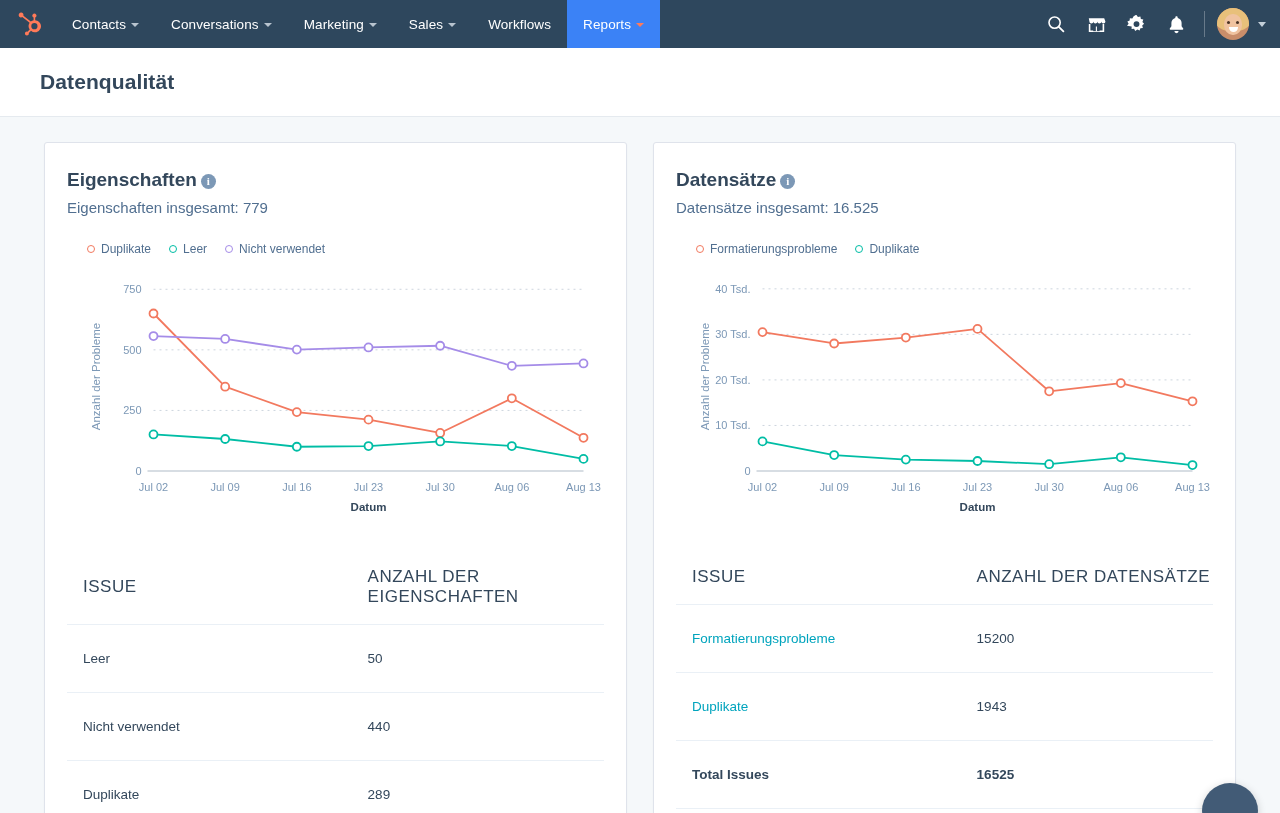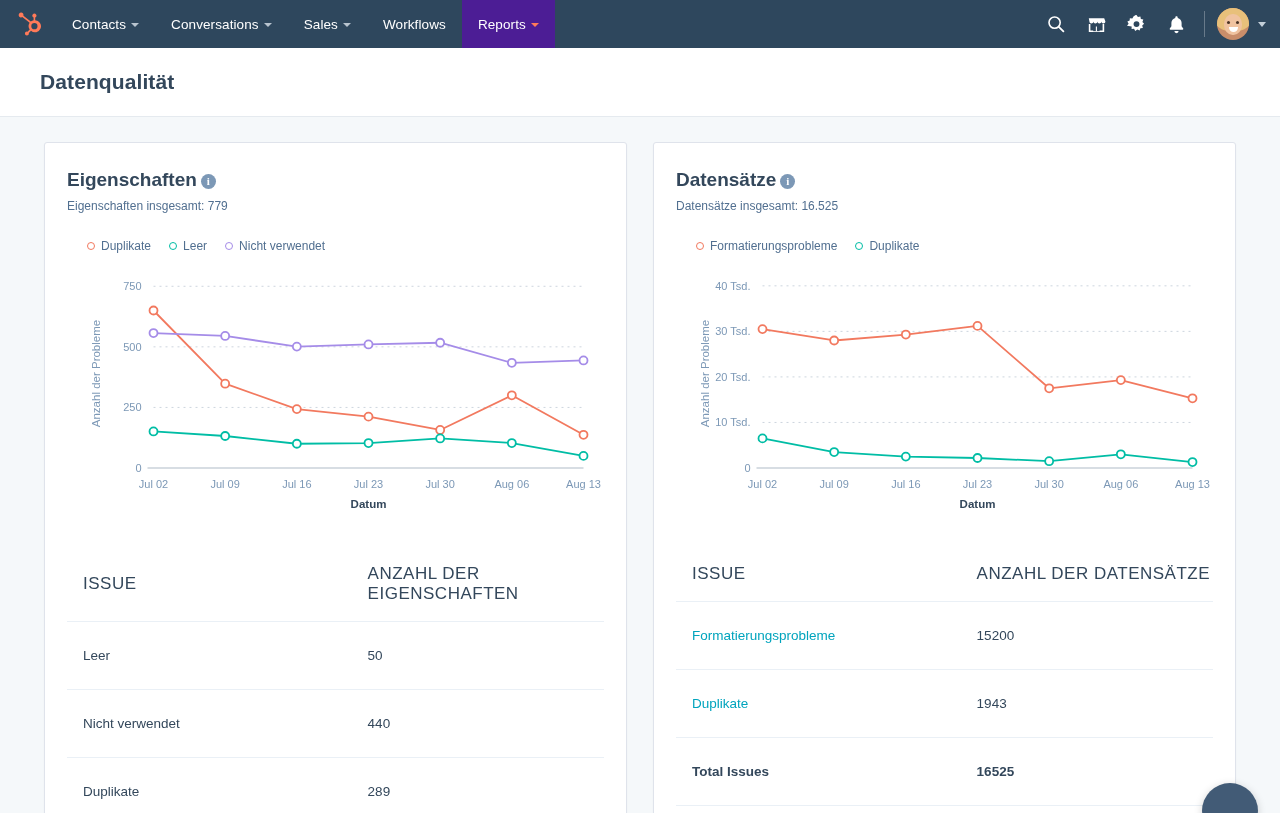--- a/index.html
+++ b/index.html
@@ -39,21 +39,21 @@
     align-items: center;
     gap: 5px;
     padding: 4px 16px;
     color: #ffffff;
     font-size: 13.5px;
     letter-spacing: .1px;
     cursor: pointer;
     white-space: nowrap;
     position: relative;
   }
-  .nav-item.active { background: #4c1d95; }
+  .nav-item.active { background: #3b82f6; }
   .nav-item .chev {
     display: inline-block;
     width: 0; height: 0;
     border-left: 4px solid transparent;
     border-right: 4px solid transparent;
     border-top: 4.5px solid #b8c4cf;
     margin-top: 2px;
   }
   .nav-item.active .chev { border-top-color: #ff7a59; }
   .nav-spacer { flex: 1 1 auto; }
@@ -172,21 +172,21 @@
     font-family: "Liberation Serif", serif;
     display: inline-flex;
     align-items: center;
     justify-content: center;
     cursor: pointer;
     line-height: 1;
     margin-top: 2px;
   }
   .card-subtitle {
     margin-top: 8px;
-    font-size: 12px;
+    font-size: 15px;
     color: #516f90;
   }
 
   
   .legend {
     display: flex;
     gap: 18px;
     margin-top: 26px;
     padding-left: 20px;
   }
@@ -285,20 +285,24 @@
     </svg>
   </div>
 
   <div class="nav-items">
     <div class="nav-item">
       <span>Contacts</span>
       <span class="chev"></span>
     </div>
     <div class="nav-item">
       <span>Conversations</span>
+      <span class="chev"></span>
+    </div>
+    <div class="nav-item">
+      <span>Marketing</span>
       <span class="chev"></span>
     </div>
     <div class="nav-item">
       <span>Sales</span>
       <span class="chev"></span>
     </div>
     <div class="nav-item">
       <span>Workflows</span>
     </div>
     <div class="nav-item active">

